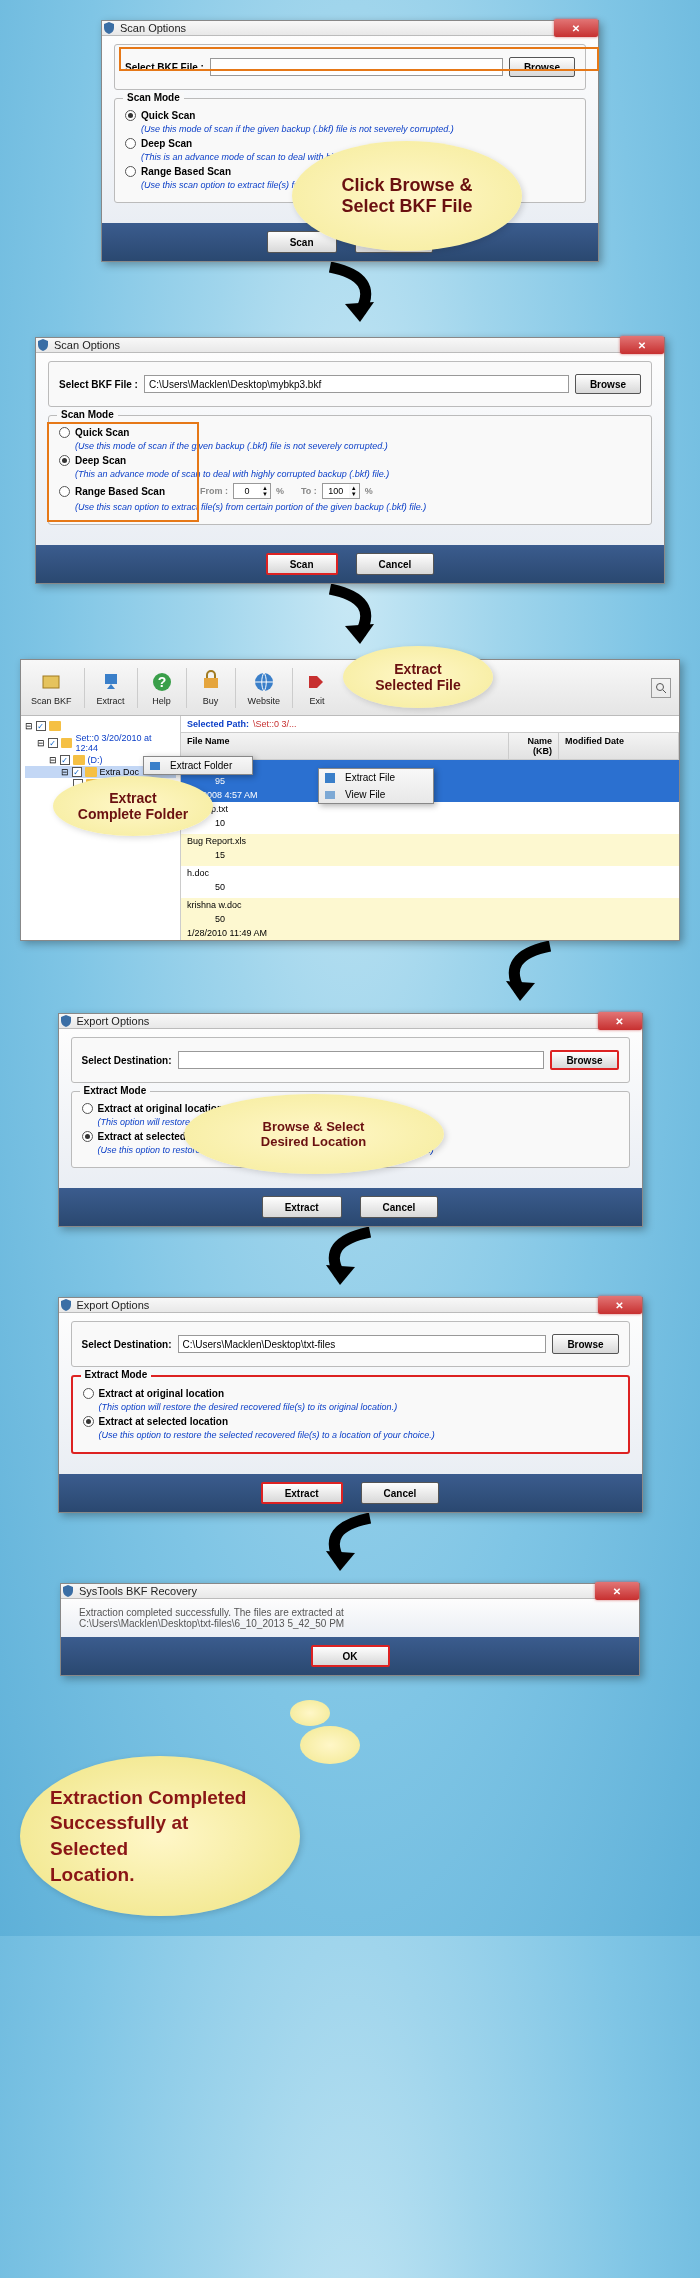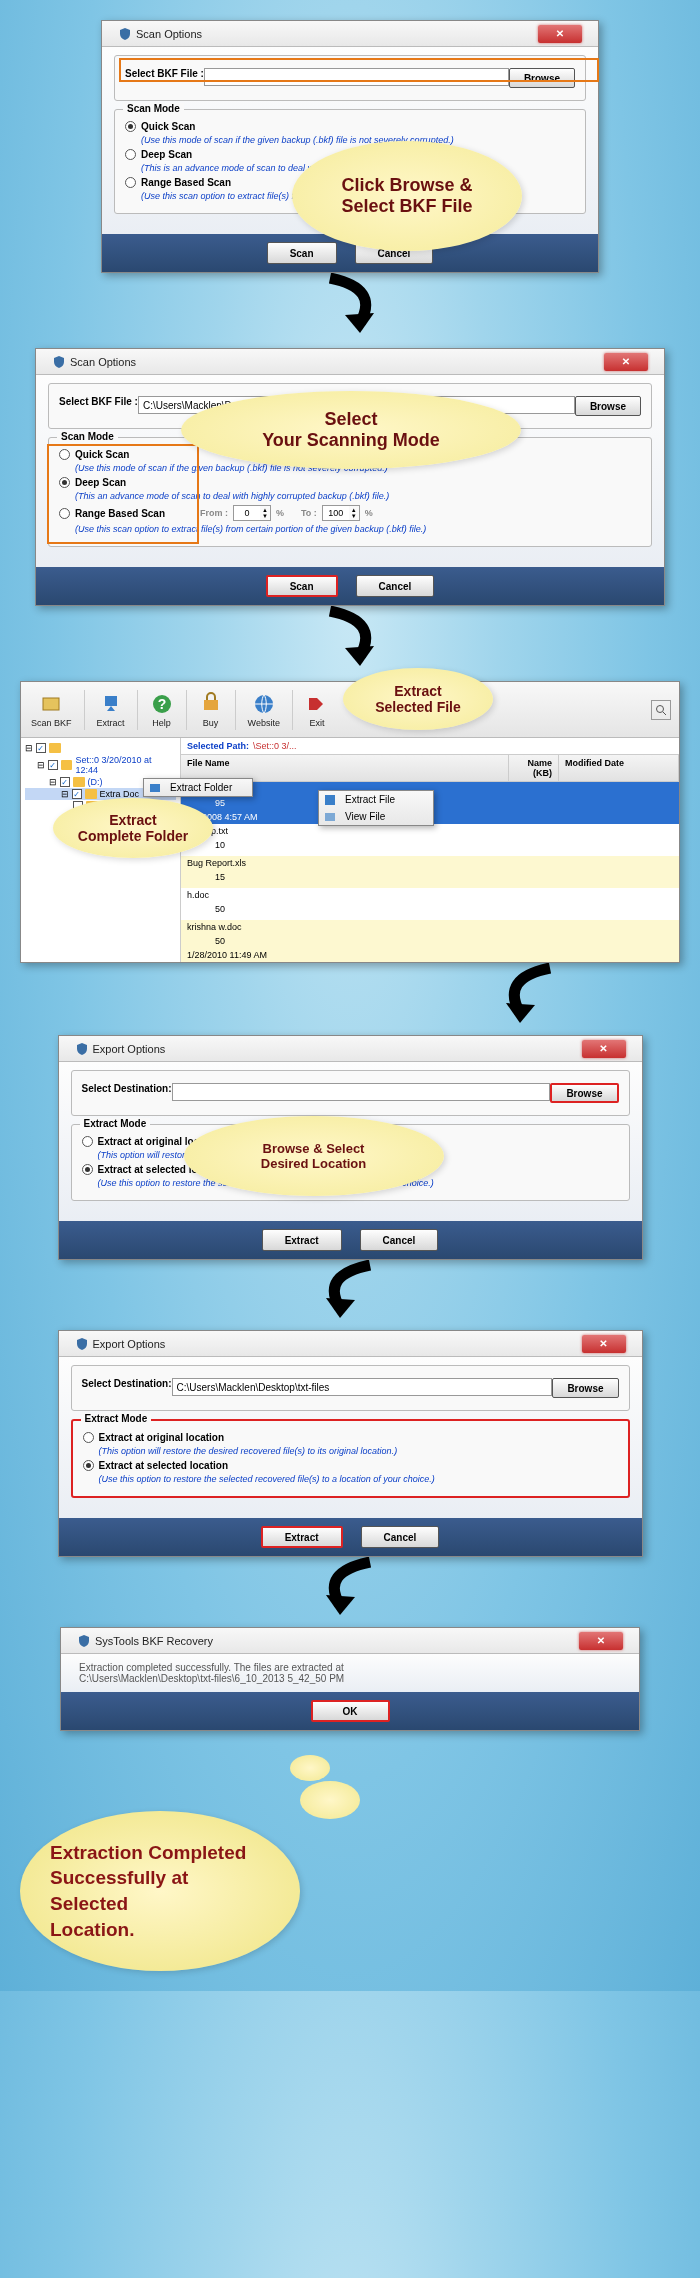--- a/index.html
+++ b/index.html
@@ -1,27 +1,27 @@
 <!DOCTYPE html>
 <html><head>
 <meta charset="utf-8">
 <style>
 * { box-sizing: border-box; margin: 0; padding: 0; font-family: Tahoma, Arial, sans-serif; }
 body { width: 700px; background: radial-gradient(ellipse at 50% 30%, #c8e8f5 0%, #a0d5ec 30%, #7fc5e5 60%, #5eb0d8 100%); display: flex; flex-direction: column; align-items: center; padding: 20px 0; }
 
 .dialog { background: #f0f0f0; border: 1px solid #888; box-shadow: 3px 3px 8px rgba(0,0,0,0.3); position: relative; }
-.titlebar { background: linear-gradient(#f8f8f8, #e8e8e8); height: 26px; display: flex; align-items: center; padding: 0 16px; border-bottom: 1px solid #bbb; }
+.titlebar { background: linear-gradient(#f8f8f8, #e8e8e8); height: 15px; display: flex; align-items: center; padding: 0 0; border-bottom: 1px solid #bbb; }
 .titlebar .icon { width: 14px; height: 14px; margin-right: 4px; display: inline-flex; }
 .titlebar .title { font-size: 11px; color: #222; flex: 1; }
 .closebtn { width: 44px; height: 18px; background: linear-gradient(#e27575, #c73030); border-radius: 2px; display: flex; justify-content: center; align-items: center; color: #fff; font-size: 10px; font-weight: bold; cursor: pointer; box-shadow: 0 0 3px rgba(199,48,48,0.7); }
 
 .body { padding: 8px 12px 12px; }
 .grp { border: 1px solid #bbb; border-radius: 3px; padding: 8px 10px; margin-bottom: 8px; background: #f9f9f9; position: relative; }
 .grp-title { position: absolute; top: -7px; left: 8px; background: #f9f9f9; padding: 0 4px; font-size: 10px; font-weight: bold; }
-.row { display: flex; margin: 4px 0; }
+.row { display: flex; align-items: center; gap: 6px; margin: 4px 0; }
 .lbl { font-size: 10px; font-weight: bold; }
 .input { flex: 1; height: 18px; border: 1px solid #999; background: #fff; font-size: 10px; padding: 0 4px; }
 .btn { height: 20px; padding: 0 14px; font-size: 10px; font-weight: bold; border: 1px solid #555; background: linear-gradient(#fefefe,#d8d8d8); border-radius: 2px; cursor: pointer; display: inline-flex; align-items: center; justify-content: center; }
 .btn.red-border { border: 2px solid #d22; }
 .radio-row { display: flex; align-items: center; gap: 5px; font-size: 10px; font-weight: bold; margin: 3px 0; }
 .radio { width: 11px; height: 11px; border: 1px solid #555; border-radius: 50%; background: #fff; display: inline-flex; align-items: center; justify-content: center; }
 .radio.sel::after { content:''; width: 5px; height: 5px; border-radius:50%; background:#333; }
 .hint { font-size: 9px; font-style: italic; color: #0a3ec7; margin-left: 16px; margin-bottom: 4px; }
 .btnbar { height: 38px; background: linear-gradient(#3b5c8e,#2a4870); display: flex; align-items: center; justify-content: center; gap: 18px; }
 .btnbar .btn { height: 22px; padding: 0 22px; }
@@ -170,22 +170,20 @@
         <span style="font-size:9px;color:#888;">%</span>
       </div>
       <div class="hint">(Use this scan option to extract file(s) from certain portion of the given backup (.bkf) file.)</div>
       <div class="orange-box" style="left:-2px; top:6px; width:152px; height:100px;"></div>
     </div>
   </div>
   <div class="btnbar">
     <button class="btn red-border">Scan</button>
     <button class="btn">Cancel</button>
   </div>
-  <div class="bubble" style="left:145px; top:42px; width:340px; height:78px; font-size:18px; white-space:pre-line;">Select
-Your Scanning Mode</div>
 </div>
 
 <div class="arrow">
   <svg width="120" height="75">
       <path d="M40 5 Q90 15 70 50" stroke="#000" stroke-width="11" fill="none"></path>
       <path d="M55 42 L70 60 L84 40 Z" fill="#000"></path>
     </svg>
 </div>
 
 <div class="dialog" style="width:660px; position:relative;">

